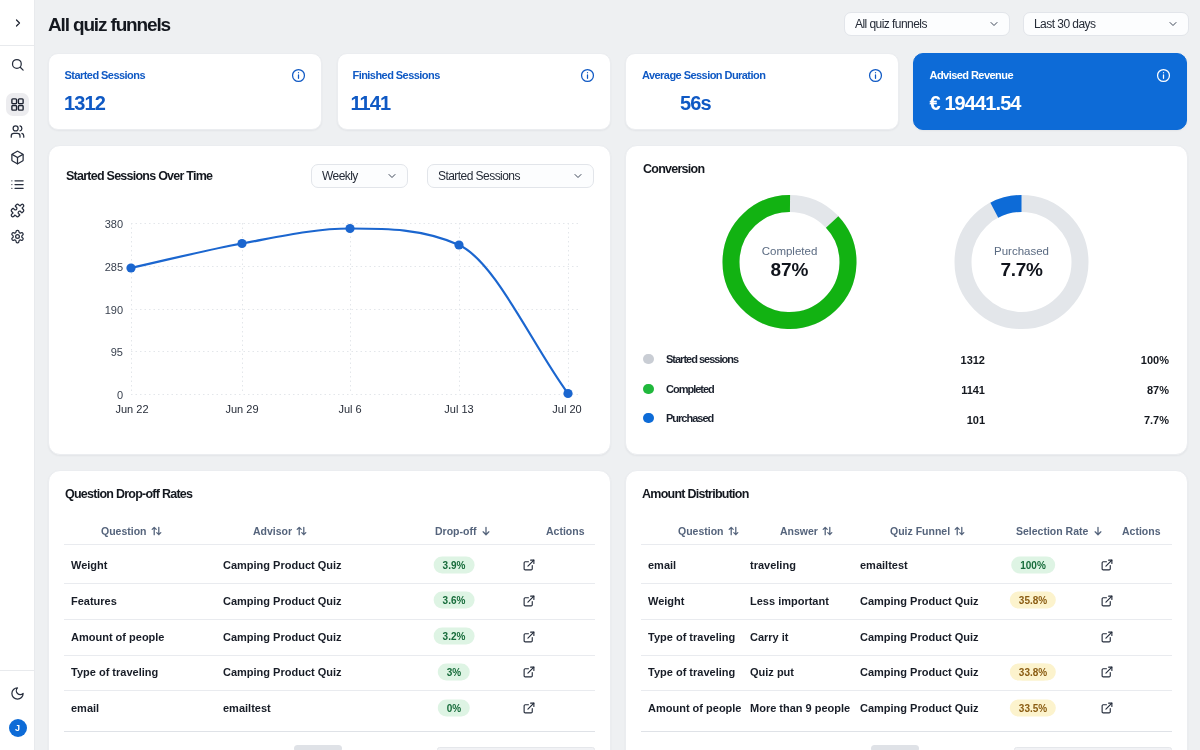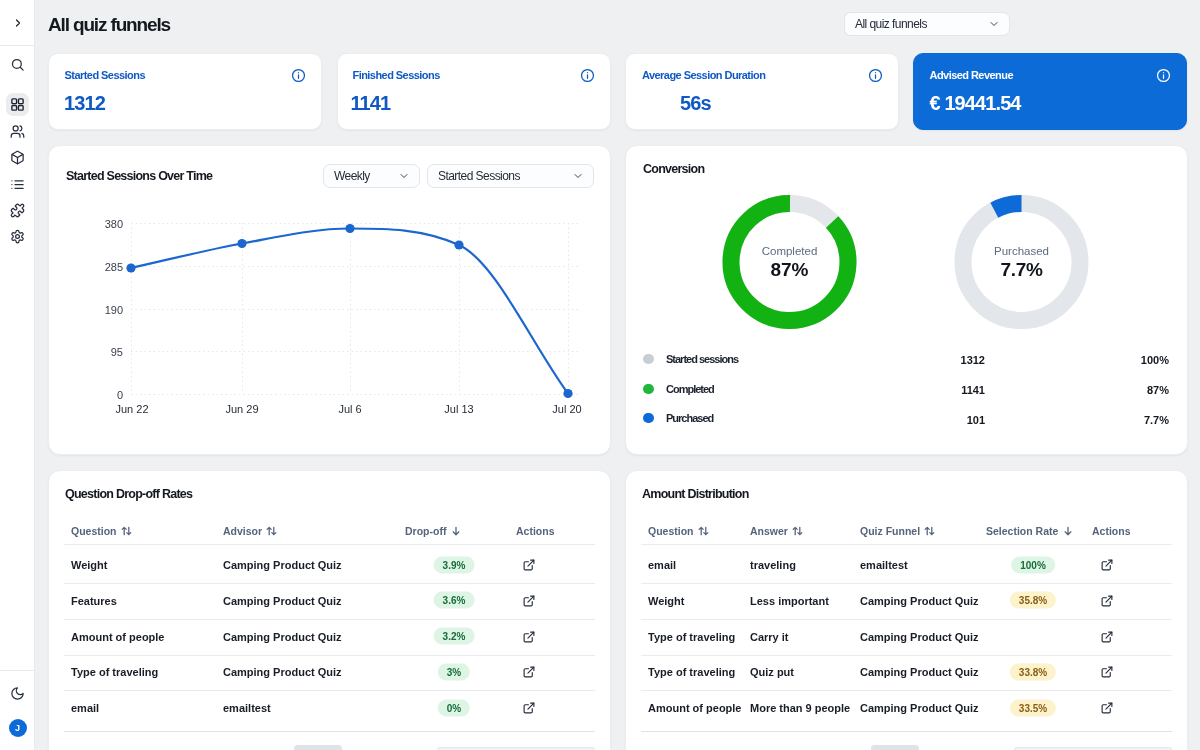--- a/index.html
+++ b/index.html
@@ -5,21 +5,21 @@
 * { margin:0; padding:0; box-sizing:border-box; }
 html,body { width:1200px; height:750px; overflow:hidden; }
 body { font-family:"Liberation Sans", sans-serif; background:#eef0f2; position:relative; }
 #app { position:absolute; left:0; top:0; width:1200px; height:750px; }
 .abs { position:absolute; }
 .card { position:absolute; background:#fff; border:1px solid #ebedf0; border-radius:10px; box-shadow:0 1px 2px rgba(16,24,40,.05); }
 .dd { position:absolute; height:24px; background:#fcfdfe; border:1px solid #e2e5ea; border-radius:7px; display:flex; align-items:center; justify-content:space-between; padding:0 9px 0 10px; font-size:12px; font-weight:500; color:#252b37; letter-spacing:-0.55px; }
 .statlabel { position:absolute; font-size:11px; font-weight:700; color:#0f59c4; letter-spacing:-0.55px; }
 .statval { position:absolute; font-size:20px; font-weight:700; color:#0f59c4; letter-spacing:-0.9px; }
 .ctitle { position:absolute; font-size:12.5px; font-weight:700; color:#14181f; letter-spacing:-0.75px; }
-.th { position:absolute; font-size:10.5px; font-weight:700; color:#55647c; display:flex; align-items:center; gap:4px; }
+.th { position:absolute; font-size:10.5px; font-weight:700; color:#55647c; display:flex; align-items:center; gap:4px;margin-left:30px; }
 .td { position:absolute; font-size:11px; font-weight:600; color:#181d27; white-space:nowrap; }
 .sep { position:absolute; height:1px; background:#e9ebef; }
 .badge { position:absolute; transform:translate(-50%,-50%); height:17px; line-height:17px; border-radius:9px; padding:0 9px; font-size:10px; font-weight:700; }
 .badge.g { background:#def4e4; color:#176c3b; }
 .badge.y { background:#fcf3cd; color:#8a5c12; }
 .act { position:absolute; transform:translate(-50%,-50%); }
 .legrow { position:absolute; left:643px; width:531px; height:20px; display:flex; align-items:center; }
 .legdot { width:10.5px; height:10.5px; border-radius:50%; margin-right:12.5px; }
 .leglab { font-size:11px; font-weight:700; color:#1c222e; letter-spacing:-1px; }
 .legval { position:absolute; font-size:11px; font-weight:700; color:#14181f; }
@@ -81,20 +81,25 @@
 
   <div class="abs" style="left:8.5px;top:718.5px;width:18px;height:18px;border-radius:50%;background:#0d6bd7;color:#fff;font-size:9px;font-weight:700;display:flex;align-items:center;justify-content:center;">J</div>
 </div>
 
 <div class="abs" style="left:48px;top:14px;font-size:19px;font-weight:700;color:#14181f;letter-spacing:-1.15px;">All quiz funnels</div>
 <div class="dd" style="left:844px;top:12px;width:166px;">All quiz funnels
   <svg width="12" height="12" viewBox="0 0 24 24" fill="none" stroke="#3d4758" stroke-width="2" stroke-linecap="round" stroke-linejoin="round">
         <path d="M6 9l6 6 6-6"></path>
       </svg>
 </div>
+<div class="dd" style="left:1023px;top:12px;width:166px;">Last 30 days
+  <svg width="12" height="12" viewBox="0 0 24 24" fill="none" stroke="#3d4758" stroke-width="2" stroke-linecap="round" stroke-linejoin="round">
+        <path d="M6 9l6 6 6-6"></path>
+      </svg>
+</div>
 
 <div class="card" style="left:48px;top:53px;width:274px;height:77px;"></div>
 <div class="card" style="left:337px;top:53px;width:274px;height:77px;"></div>
 <div class="card" style="left:625px;top:53px;width:274px;height:77px;"></div>
 <div class="card" style="left:913px;top:53px;width:274px;height:77px;background:#0d6bd7;border-color:#0d6bd7;"></div>
 
 <div class="statlabel" style="left:64.5px;top:69px;">Started Sessions</div>
 <div class="statval" style="left:64px;top:92px;">1312</div>
 <div class="statlabel" style="left:352.5px;top:69px;">Finished Sessions</div>
 <div class="statval" style="left:350.5px;top:92px;">1141</div>
@@ -119,21 +124,21 @@
       <path d="M12 7.5h.01"></path>
     </svg>
 <svg class="abs" style="left:1156px;top:68px;" width="15" height="15" viewBox="0 0 24 24" fill="none" stroke="#fff" stroke-width="2" stroke-linecap="round">
       <circle cx="12" cy="12" r="9.5"></circle>
       <path d="M12 11v5.5"></path>
       <path d="M12 7.5h.01"></path>
     </svg>
 
 <div class="card" style="left:48px;top:145px;width:563px;height:310px;border-radius:12px;"></div>
 <div class="ctitle" style="left:66px;top:169px;">Started Sessions Over Time</div>
-<div class="dd" style="left:323px;top:164px;width:97px;">Weekly
+<div class="dd" style="left:311px;top:164px;width:97px;">Weekly
   <svg width="12" height="12" viewBox="0 0 24 24" fill="none" stroke="#3d4758" stroke-width="2" stroke-linecap="round" stroke-linejoin="round">
         <path d="M6 9l6 6 6-6"></path>
       </svg>
 </div>
 <div class="dd" style="left:427px;top:164px;width:167px;">Started Sessions
   <svg width="12" height="12" viewBox="0 0 24 24" fill="none" stroke="#3d4758" stroke-width="2" stroke-linecap="round" stroke-linejoin="round">
         <path d="M6 9l6 6 6-6"></path>
       </svg>
 </div>
 <svg class="abs" style="left:48px;top:145px;" width="563" height="310" viewBox="0 0 563 310">

